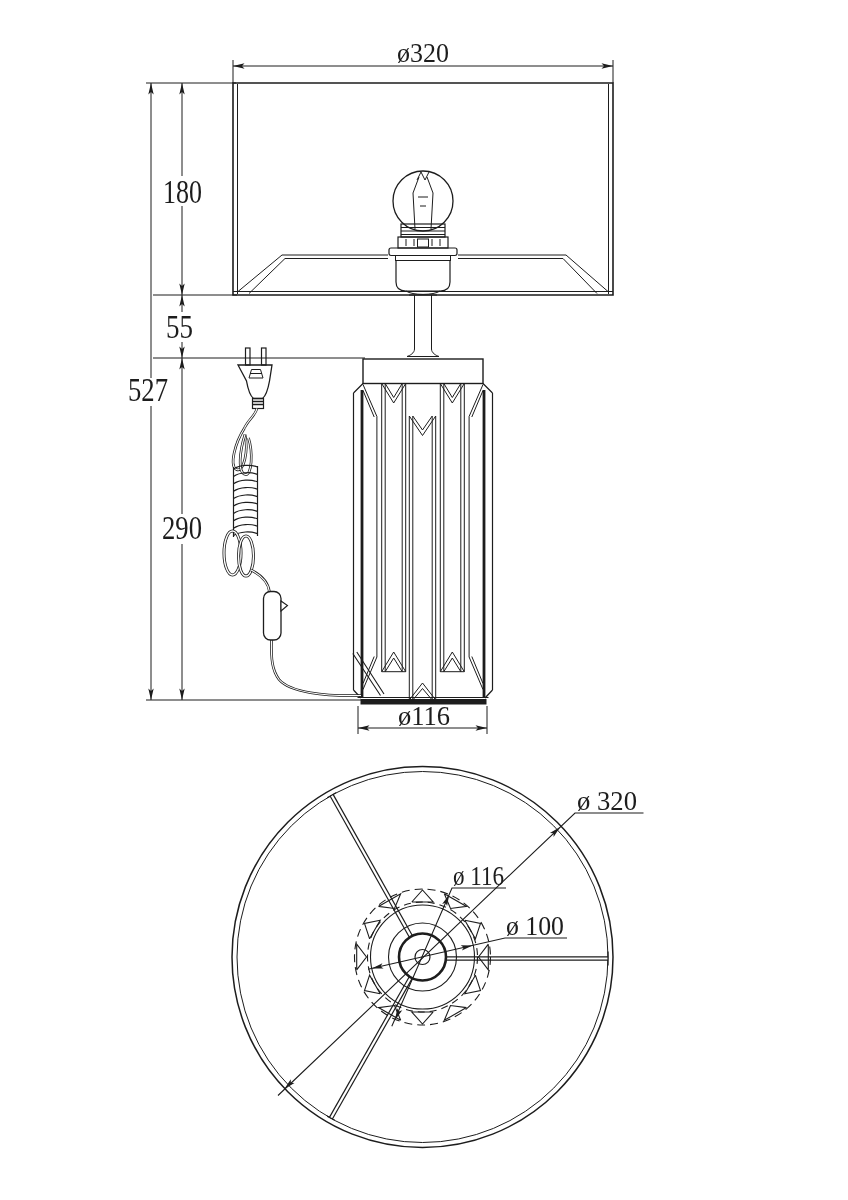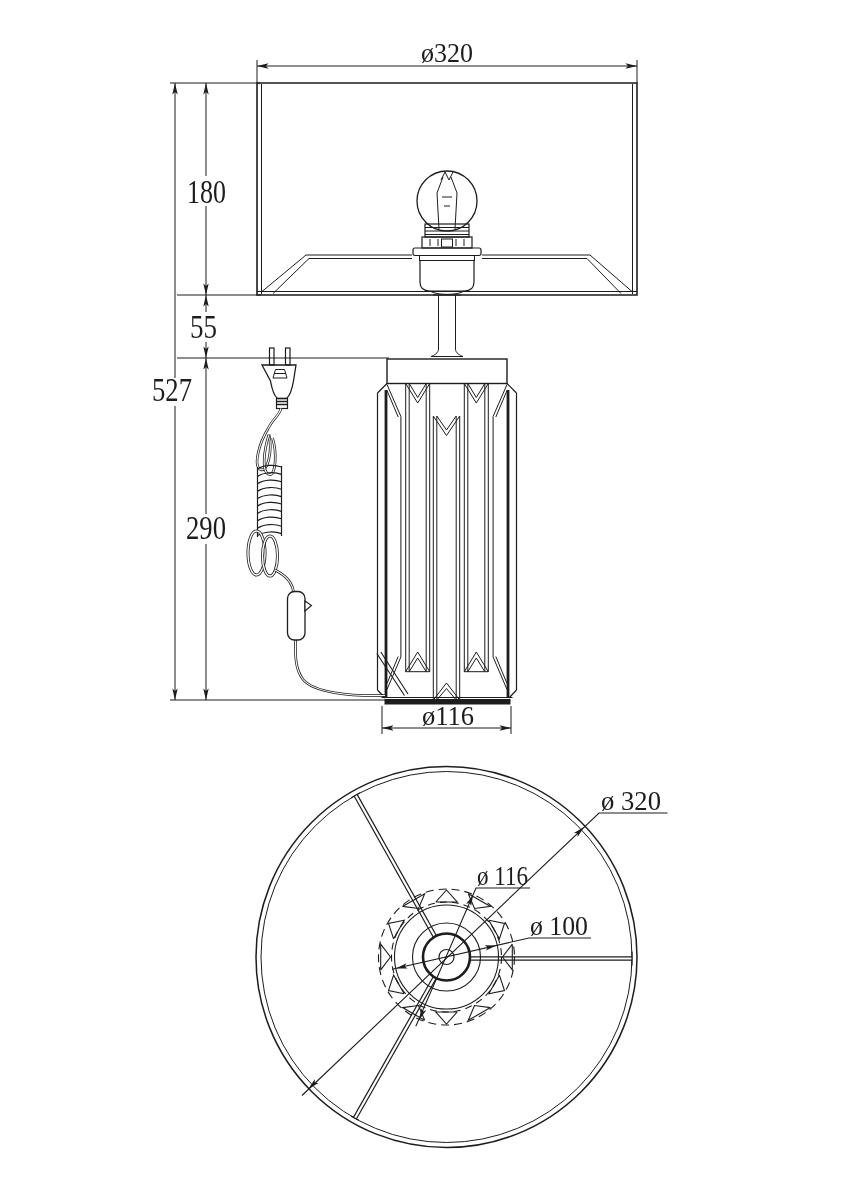--- a/index.html
+++ b/index.html
@@ -1,16 +1,16 @@
 <!DOCTYPE html>
 <html><head>
 <meta charset="utf-8">
 <style>
   html,body{margin:0;padding:0;background:#ffffff;}
-  .sheet{position:relative;width:785px;height:1200px;background:#ffffff;overflow:hidden;margin-left:24px;}
+  .sheet{position:relative;width:785px;height:1200px;background:#ffffff;overflow:hidden;}
   svg{display:block;}
   .dimtext{font-family:"Liberation Serif","DejaVu Serif",serif;fill:#1d1d1d;}
 </style>
 </head>
 <body>
 
 <div class="sheet">
 <svg width="848" height="1200" viewBox="0 0 848 1200">
   <defs>
     <path id="ar" d="M0,0 L2.7,11.5 L0,9 L-2.7,11.5 Z" fill="#1d1d1d"></path>

